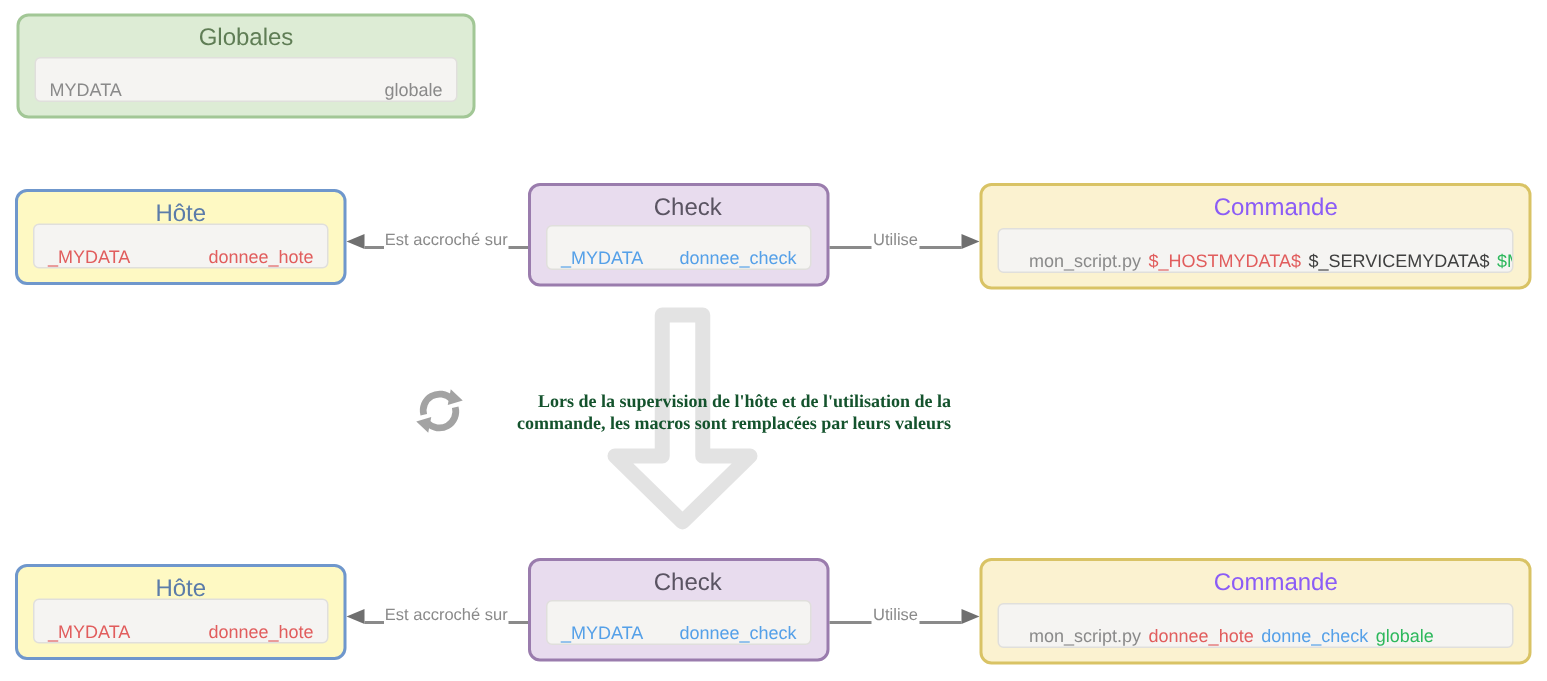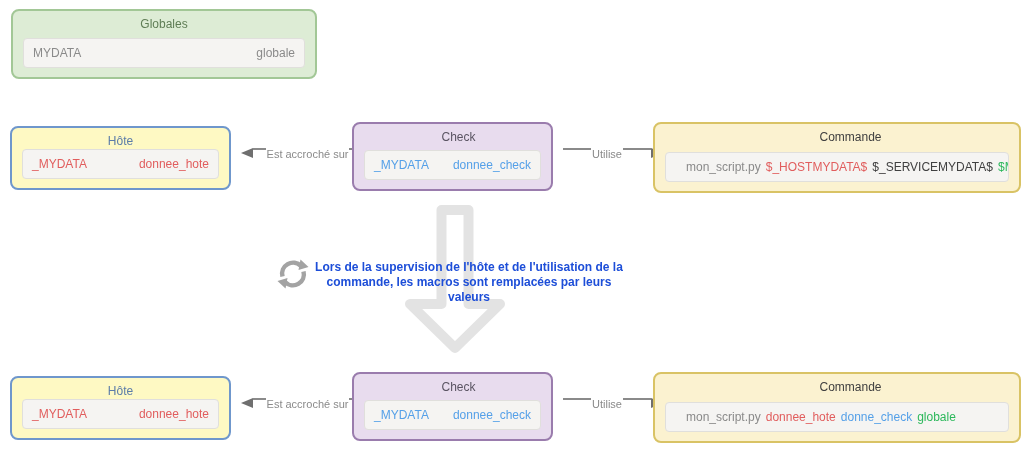--- a/index.html
+++ b/index.html
@@ -5,47 +5,47 @@
   html,body{margin:0;padding:0;background:#ffffff;}
   body{font-family:"Liberation Sans","DejaVu Sans",sans-serif;}
   .canvas{position:relative;width:1031px;height:454px;background:#fff;overflow:hidden;}
 
   .box{position:absolute;box-sizing:border-box;border:2px solid;border-radius:8px;}
   .theme-green{background:#ddecd5;border-color:#a2c796;}
   .theme-blue{background:#fef9c3;border-color:#6f97cc;}
   .theme-purple{background:#e8dcee;border-color:#9a7cad;padding-left:12px;}
   .theme-yellow{background:#fbf2d0;border-color:#d9c365;}
 
-  .box-title{margin-top:6px;text-align:center;font-size:12px;}
+  .box-title{margin-top:6px;text-align:center;font-size:16px;}
   .tt-green{color:#5f7d55;}
   .tt-blue{color:#5b7ca9;}
   .tt-purple{color:#5a5462;}
-  .tt-yellow{color:#404040;margin-left:27px;}
+  .tt-yellow{color:#8b5cf6;margin-left:27px;}
 
   .field{position:absolute;left:10px;right:10px;bottom:9px;height:30px;
          background:#f5f4f2;border:1px solid #e0dfdc;border-radius:4px;
-         display:flex;align-items:center;justify-content:space-between;
+         display:flex;align-items:flex-end;justify-content:space-between;
          padding:0 9px;font-size:12px;box-sizing:border-box;}
   .t-gray{color:#8a8a8a;}
   .t-red{color:#e15d5d;}
   .t-blue{color:#55a0e8;}
 
   .cmd-field{justify-content:flex-start;white-space:nowrap;overflow:hidden;padding-left:20px;}
   .cmd-token + .cmd-token{margin-left:5px;}
 
-  .edge{position:absolute;display:flex;align-items:flex-start;height:18px;margin-left:10px;}
+  .edge{position:absolute;display:flex;align-items:flex-end;height:18px;}
   .seg{flex:1;border-top:2px solid #8a8a8a;min-width:4px;}
   .edge-label{font-size:11px;color:#8a8a8a;padding:0 1px;white-space:nowrap;}
   .head-left{width:0;height:0;border-top:5px solid transparent;border-bottom:5px solid transparent;border-right:12px solid #6f6f6f;}
   .head-right{width:0;height:0;border-top:5px solid transparent;border-bottom:5px solid transparent;border-left:12px solid #6f6f6f;}
 
   .big-arrow{position:absolute;left:398px;top:204px;z-index:0;}
   .sync-icon{position:absolute;left:275px;top:256px;z-index:1;}
   .transition-text{position:absolute;left:304px;top:260px;width:330px;z-index:2;
-                   text-align:center;font-size:12px;font-weight:bold;color:#1d4ed8;line-height:15px;}
+                   text-align:right;font-size:12px;font-weight:bold;color:#14532d;line-height:15px;font-family:Liberation Serif, serif;}
 </style>
 </head>
 <body>
 
 <div class="canvas">
 
   <div class="box theme-green" style="left:11px;top:9px;width:306px;height:70px;">
     <div class="box-title tt-green">Globales</div>
     <div class="field">
       <span class="t-gray">MYDATA</span>

